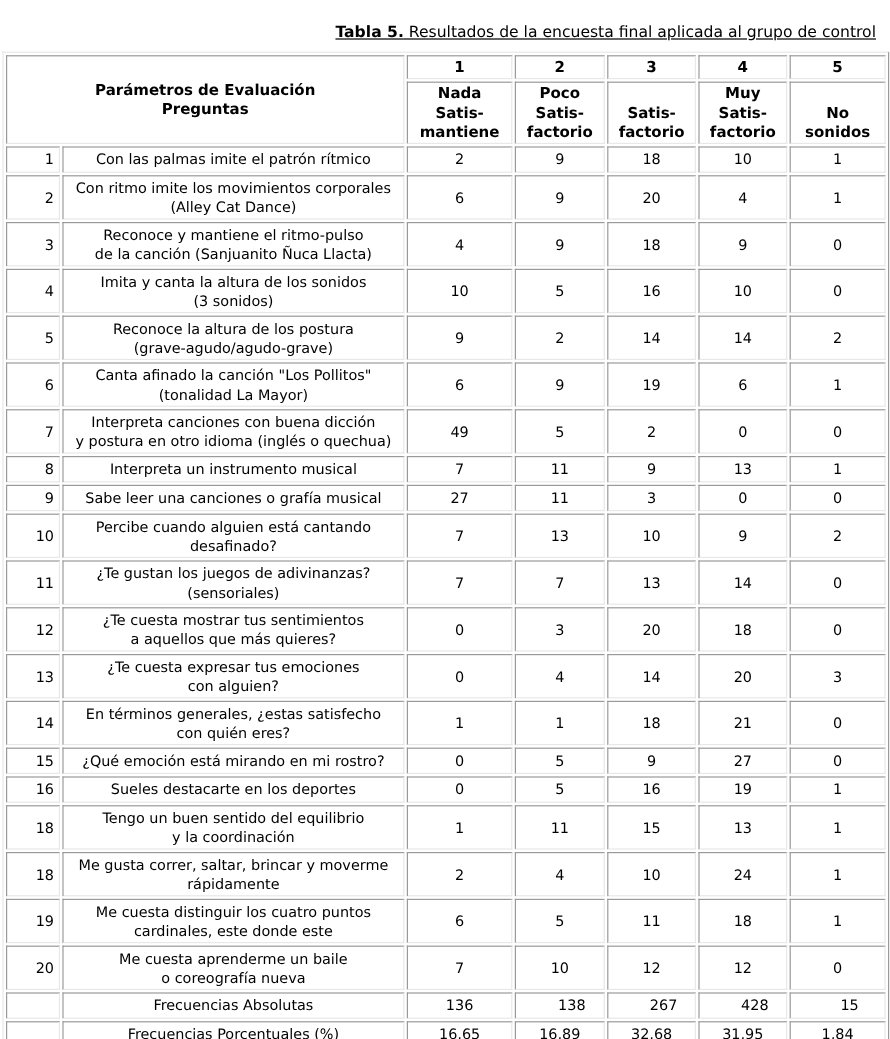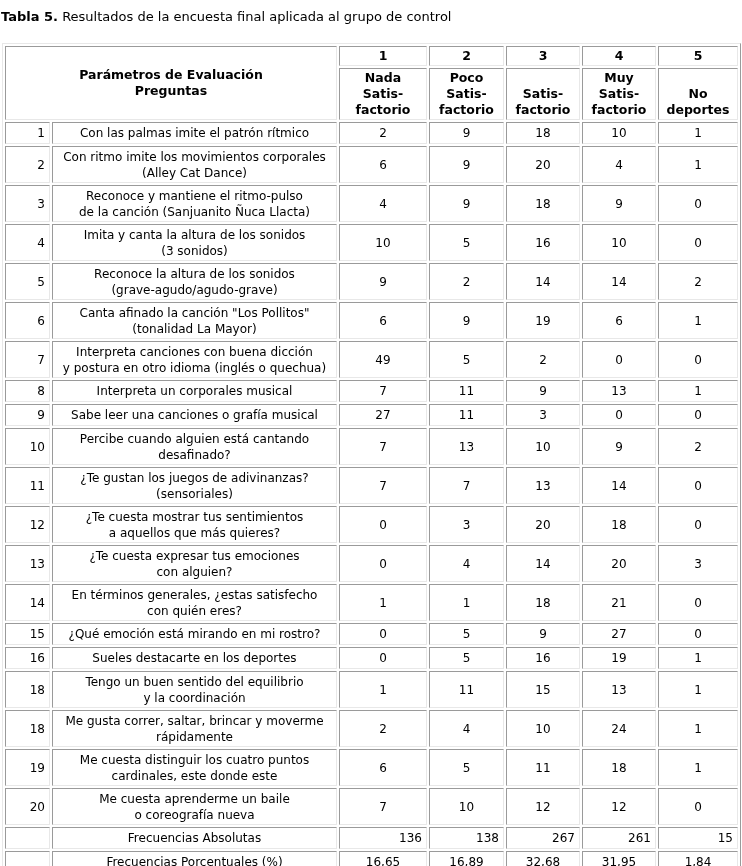--- a/index.html
+++ b/index.html
@@ -2,26 +2,27 @@
 <html><head>
 <meta charset="utf-8">
 <style>
   html, body { margin: 0; padding: 0; background: #ffffff; }
   body {
     width: 742px; height: 866px; overflow: hidden;
     font-family: "DejaVu Sans", "Liberation Sans", sans-serif;
     color: #000;
   }
   .caption {
-    text-align: left;
+    text-align: right;
     font-size: 13px;
-    margin: 1px;
+    margin: 12px;
     padding-top: 8px;
     height: 38px;
     box-sizing: border-box;
+    text-decoration: underline;
   }
   .caption b { font-weight: bold; }
   table.data {
     position: absolute;
     left: 2px; top: 43px;
     width: 738px;
     border-collapse: separate;
     border-spacing: 2px;
     border: 1px solid;
     border-color: #e8e8e8 #9a9a9a #9a9a9a #e8e8e8;
@@ -36,21 +37,21 @@
     vertical-align: middle;
   }
   th { font-weight: bold; text-align: center; font-size: 12.5px; }
   th.num-head { height: 16px; }
   td.n { text-align: right; padding-right: 8px; }
   td.q { text-align: center; padding-left: 6px; white-space: pre-line; }
   td.v { text-align: center; }
   tr.single td { height: 18px; }
   tr.double td { height: 33px; }
   tr.foot td { height: 18px; margin-top: 40px; }
-  td.fv { text-align: right; padding-left: 24px; }
+  td.fv { text-align: center; padding-left: 24px; }
   td.fv.c2 { padding-left: 24px; }
 </style>
 </head>
 <body>
 
 <p class="caption"><b>Tabla 5.</b><span> Resultados de la encuesta final aplicada al grupo de control</span></p>
 
 <table class="data">
   <colgroup>
     <col style="width:45px">
@@ -69,31 +70,31 @@
       </th>
       <th class="num-head">1</th>
       <th class="num-head">2</th>
       <th class="num-head">3</th>
       <th class="num-head">4</th>
       <th class="num-head">5</th>
     </tr>
     <tr style="height:50px">
       <th style="white-space:pre-line;vertical-align:bottom">Nada
 Satis-
-factorio</th>
+mantiene</th>
       <th style="white-space:pre-line;vertical-align:bottom">Poco
 Satis-
 factorio</th>
       <th style="white-space:pre-line;vertical-align:bottom">Satis-
 factorio</th>
       <th style="white-space:pre-line;vertical-align:bottom">Muy
 Satis-
 factorio</th>
       <th style="white-space:pre-line;vertical-align:bottom">No
-deportes</th>
+sonidos</th>
     </tr>
   </thead>
   <tbody id="tbody">
       <tr class="single">
         <td class="n">1</td>
         <td class="q">Con las palmas imite el patrón rítmico</td>
         <td class="v">2</td>
         <td class="v">9</td>
         <td class="v">18</td>
         <td class="v">10</td>
@@ -124,21 +125,21 @@
         <td class="q">Imita  y canta la altura de los sonidos
 (3 sonidos)</td>
         <td class="v">10</td>
         <td class="v">5</td>
         <td class="v">16</td>
         <td class="v">10</td>
         <td class="v">0</td>
       </tr>
       <tr class="double">
         <td class="n">5</td>
-        <td class="q">Reconoce la altura de los sonidos
+        <td class="q">Reconoce la altura de los postura
 (grave-agudo/agudo-grave)</td>
         <td class="v">9</td>
         <td class="v">2</td>
         <td class="v">14</td>
         <td class="v">14</td>
         <td class="v">2</td>
       </tr>
       <tr class="double">
         <td class="n">6</td>
         <td class="q">Canta afinado la canción "Los Pollitos"
@@ -154,21 +155,21 @@
         <td class="q">Interpreta canciones con buena dicción
 y postura en otro idioma (inglés o quechua)</td>
         <td class="v">49</td>
         <td class="v">5</td>
         <td class="v">2</td>
         <td class="v">0</td>
         <td class="v">0</td>
       </tr>
       <tr class="single">
         <td class="n">8</td>
-        <td class="q">Interpreta un corporales musical</td>
+        <td class="q">Interpreta un instrumento musical</td>
         <td class="v">7</td>
         <td class="v">11</td>
         <td class="v">9</td>
         <td class="v">13</td>
         <td class="v">1</td>
       </tr>
       <tr class="single">
         <td class="n">9</td>
         <td class="q">Sabe leer una canciones o grafía musical</td>
         <td class="v">27</td>
@@ -286,21 +287,21 @@
         <td class="v">0</td>
       </tr>
     </tbody>
   <tfoot>
     <tr class="foot">
       <td></td>
       <td class="q">Frecuencias Absolutas</td>
       <td class="fv">136</td>
       <td class="fv c2">138</td>
       <td class="fv c2">267</td>
-      <td class="fv c2">261</td>
+      <td class="fv c2">428</td>
       <td class="fv c2">15</td>
     </tr>
     <tr class="foot">
       <td></td>
       <td class="q">Frecuencias Porcentuales (%)</td>
       <td class="v">16,65</td>
       <td class="v">16,89</td>
       <td class="v">32,68</td>
       <td class="v">31,95</td>
       <td class="v">1,84</td>

